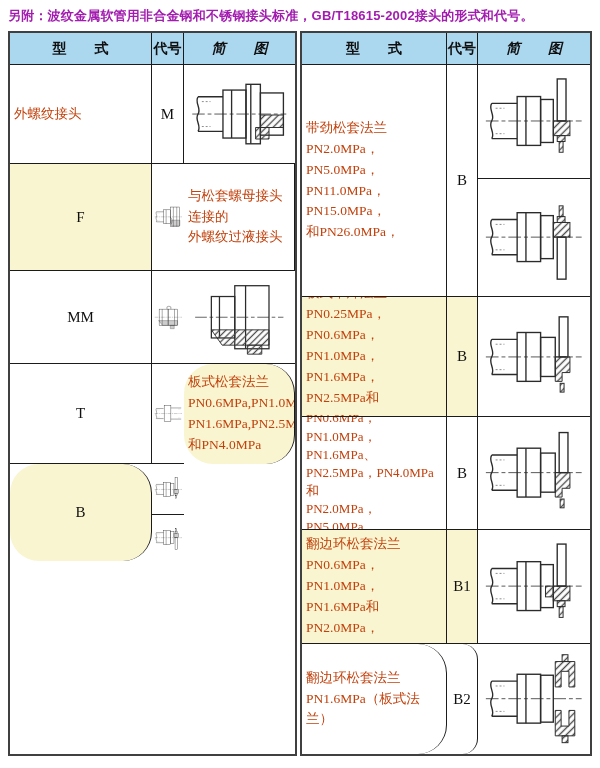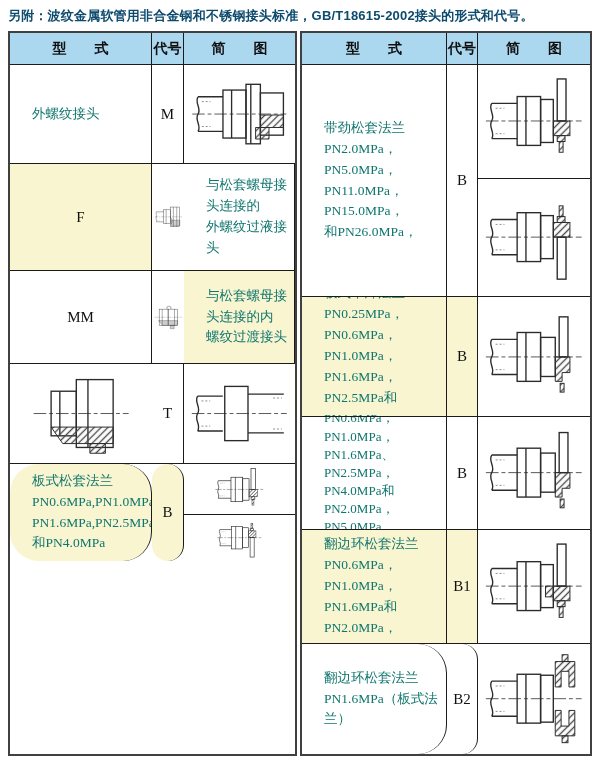--- a/index.html
+++ b/index.html
@@ -3,46 +3,46 @@
 <meta charset="utf-8">
 <style>
   html,body{margin:0;padding:0;}
   body{
     width:600px;height:768px;background:#ffffff;
     font-family:"Liberation Sans",sans-serif;color:#111;
     position:relative;overflow:hidden;
   }
   .page-title{
     margin:7px 8px 6px 8px;
-    font-size:13px;font-weight:bold;color:#0c4a6e;
+    font-size:13px;font-weight:bold;color:#a21caf;
     letter-spacing:0.2px;
   }
   .tables{display:flex;margin-left:8px;gap:3px;}
   .tbl{
     display:grid;border:2px solid #404040;background:#fff;
     box-sizing:border-box;
   }
   .tbl-left{width:289px;grid-template-columns:142px 32px 1fr;
     grid-template-rows:32px 99px 107px 93px 100px 97px 193px;}
   .tbl-right{width:292px;grid-template-columns:145px 31px 1fr;
     grid-template-rows:32px 232px 120px 113px 114px 110px;}
   .cell{
     box-sizing:border-box;border-right:1.5px solid #1b1b1b;border-bottom:1.5px solid #1b1b1b;
     display:flex;align-items:center;overflow:hidden;background:#fff;
   }
-  .cell.last-col{border-right:none;}
+  .cell.last-col{border-right:none;font-style:italic;}
   .cell.last-row{border-bottom:none;border-radius:29px;}
   .hdr{
     background:#abd7ef;justify-content:center;
     font-family:"Liberation Serif",serif;font-weight:bold;font-size:14px;color:#101010;
   }
   .type-cell{
-    padding:4px 6px 4px 22px;
+    padding:4px 6px 4px 4px;
     font-family:"Liberation Serif",serif;font-size:13.5px;line-height:1.55;
-    white-space:pre-line;color:#0f766e;
+    white-space:pre-line;color:#c2410c;
   }
   .type-cell.tight{line-height:1.4;font-size:13px;}
   .code-cell{
     justify-content:center;
     font-family:"Liberation Serif",serif;font-size:15px;color:#101010;
   }
   .yellow{background:#f9f5d0;}
   .diag-cell{padding:0;flex-direction:column;align-items:stretch;}
   .diag{flex:1;display:flex;align-items:center;justify-content:center;min-height:0;}
   .diag svg{width:96%;height:94%;}
@@ -125,22 +125,20 @@
             <path d="M50,19 v-8 q7,-5 14,0 v8" stroke="#2b2b2b" fill="none" stroke-width="1.4"></path>
             <rect x="54" y="19" width="34" height="58" stroke="#2b2b2b" fill="none" stroke-width="1.4"></rect>
             <line x1="77" y1="19" x2="77" y2="77" stroke="#2b2b2b" fill="none" stroke-width="1.4"></line>
             <path d="M88,60 V77 H34 L20,60 Z" fill="url(#h2)" stroke="#2b2b2b" stroke-width="1"></path>
             <path d="M62,77 h14 v12 h-14 z" fill="url(#h2)" stroke="#2b2b2b" stroke-width="1"></path>
             <path d="M6,48 H104" stroke="#2b2b2b" stroke-width="0.8" fill="none" stroke-dasharray="13 3 4 3"></path>
           </svg>
         </div>
     </div>
 
-    <div class="cell type-cell yellow">与松套螺母接头连接的内
-螺纹过渡接头</div>
     <div class="cell diag-cell last-col">
       <div class="diag">
           <svg viewBox="0 0 110 96" preserveAspectRatio="xMidYMid meet" xmlns="http://www.w3.org/2000/svg">
             <defs>
               <pattern id="h3" width="5" height="5" patternUnits="userSpaceOnUse" patternTransform="rotate(45)">
                 <line x1="2.5" y1="0" x2="2.5" y2="5" stroke="#4a4a4a" stroke-width="1.4"></line>
               </pattern>
             </defs>
             <rect x="24" y="25" width="26" height="46" stroke="#2b2b2b" fill="none" stroke-width="1.4"></rect>
             <line x1="33" y1="25" x2="33" y2="71" stroke="#2b2b2b" fill="none" stroke-width="1.4"></line>

